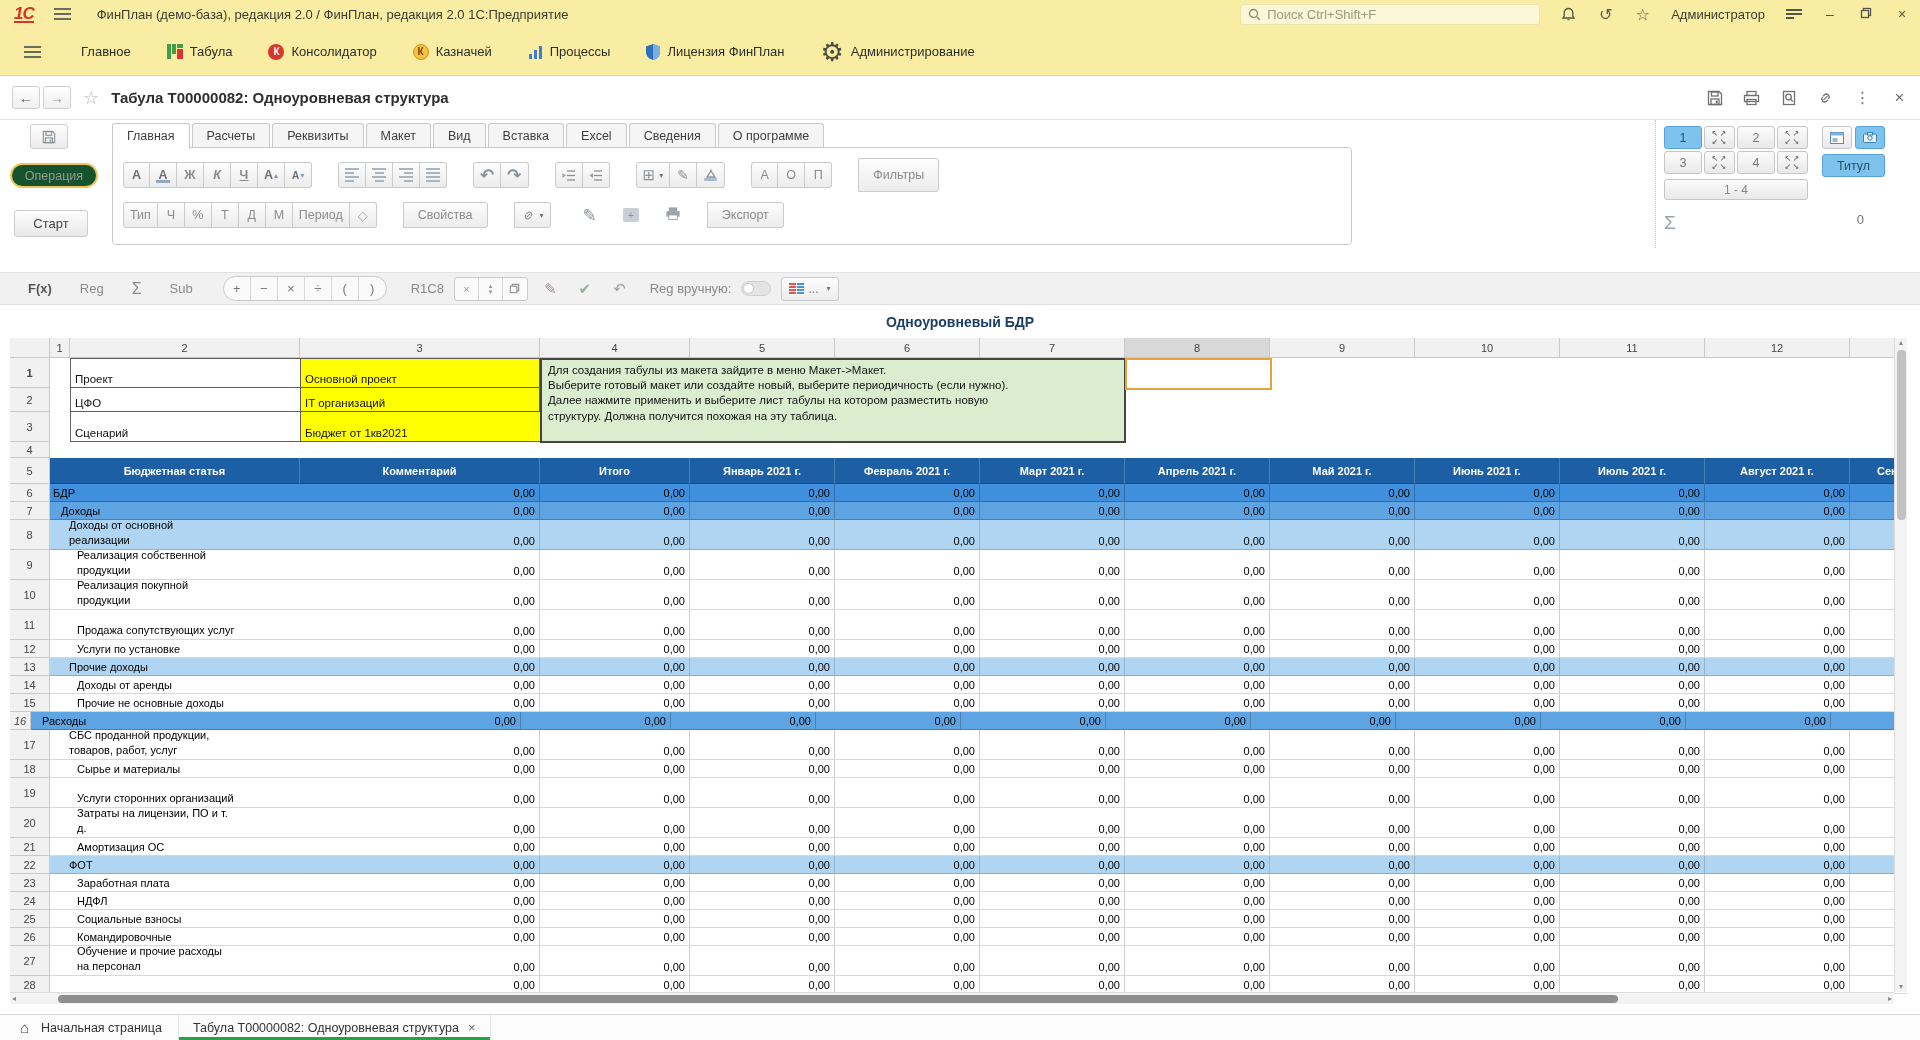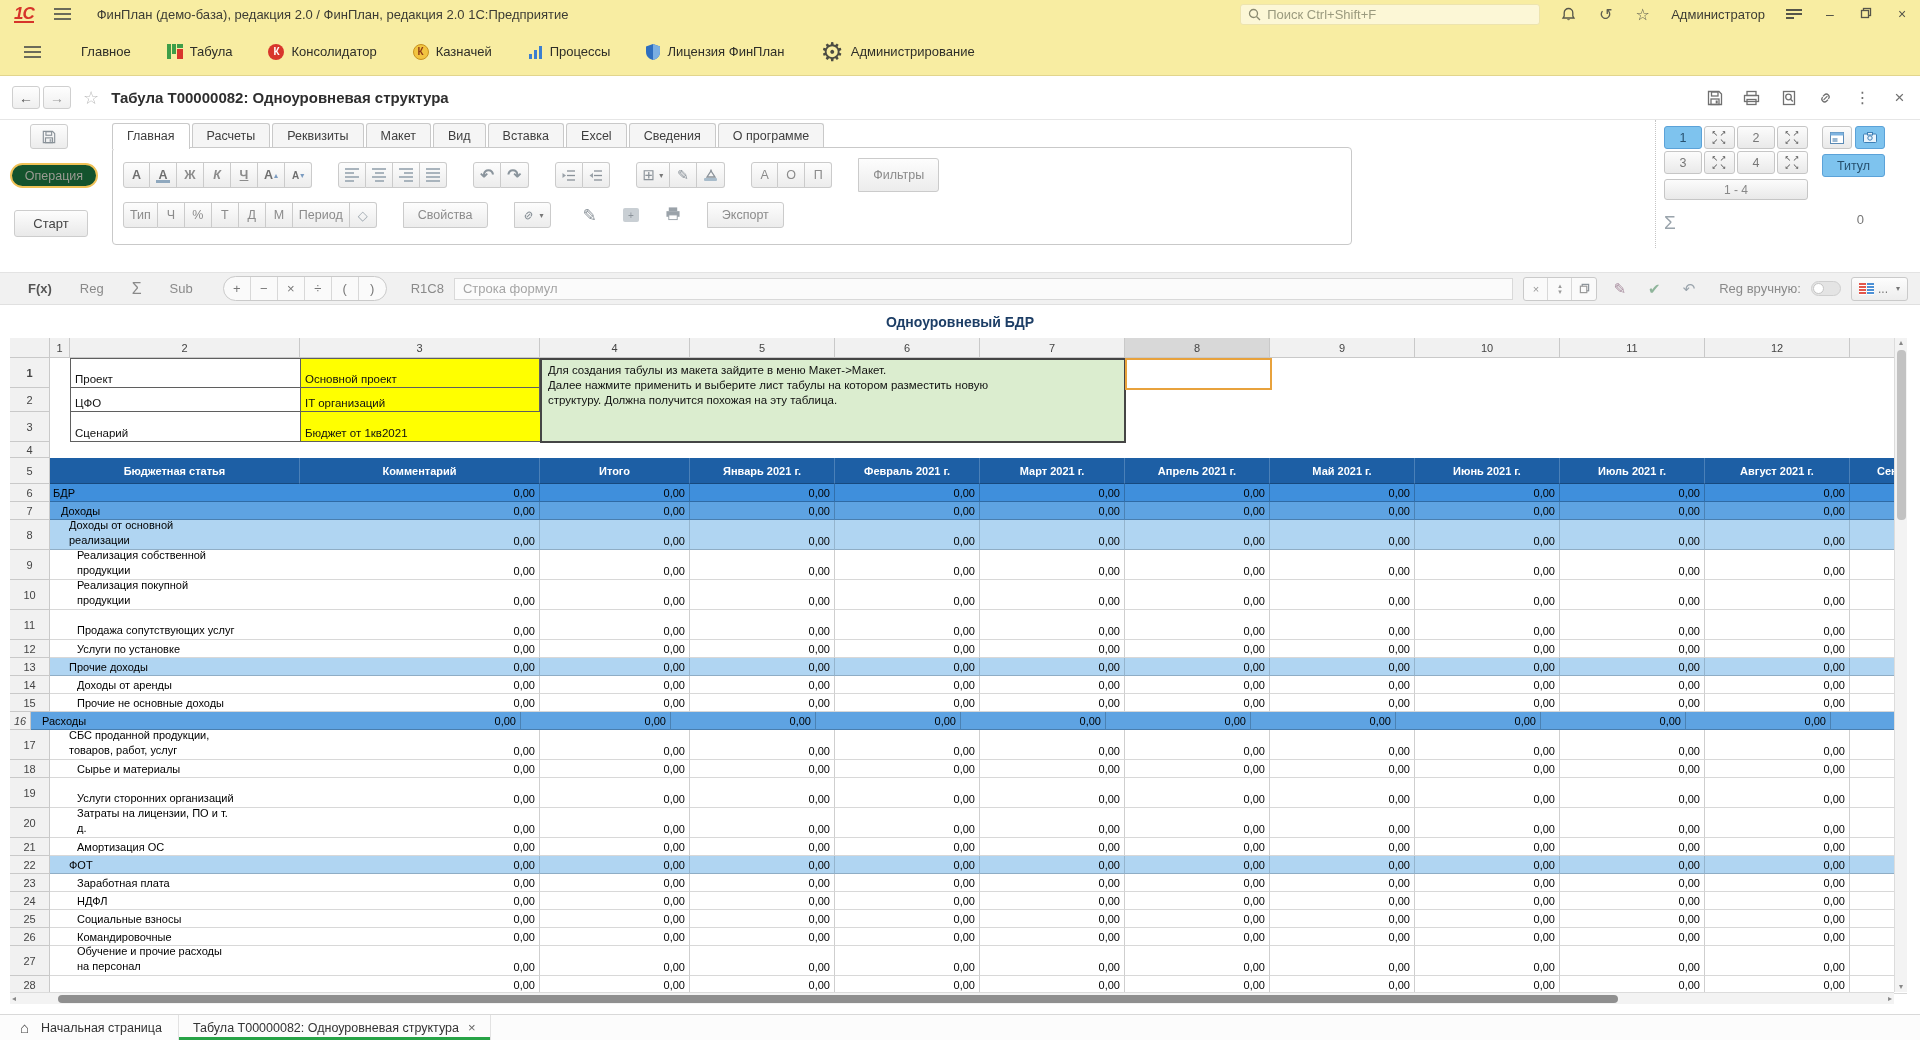--- a/index.html
+++ b/index.html
@@ -553,23 +553,20 @@
     <span class="fb-lbl">Sub</span>
     <div class="ops-pill">
       <span class="op">+</span>
       <span class="op">−</span>
       <span class="op">×</span>
       <span class="op">÷</span>
       <span class="op">(</span>
       <span class="op">)</span>
     </div>
     <span class="cellref">R1C8</span>
-    <div class="fb-input" title="Строка формул">
-      <span>Строка формул</span>
-    </div>
     <div class="fb-rgrp">
       <span>×</span>
       <span style="flex-direction:column;line-height:6px;font-size:7px">
           <i style="font-style:normal">▴</i>
           <i style="font-style:normal">▾</i>
         </span>
       <span>
         <svg width="11" height="11" viewBox="0 0 12 12">
             <rect class="ln" x="3.5" y="1.5" width="7" height="7"></rect>
             <rect x="1.5" y="3.5" width="7" height="7" fill="#FAFAFA" stroke="#999" stroke-width="1.3"></rect>
@@ -1039,20 +1036,21 @@
           <div class="gc val" style="width: 145px;">0,00</div>
           <div class="gc val" style="width: 145px;">0,00</div>
           <div class="gc val" style="width: 145px;">0,00</div>
           <div class="gc val" style="width: 145px;">0,00</div>
           <div class="gc val" style="width: 145px;">0,00</div>
           <div class="gc val" style="width: 145px;">0,00</div>
           <div class="gc val" style="width: 145px;">0,00</div>
         </div>
         <div class="note">
         <div>Для создания табулы из макета зайдите в меню Макет-&gt;Макет.</div>
+        <div>Выберите готовый макет или создайте новый, выберите периодичность (если нужно).</div>
         <div>Далее нажмите применить и выберите лист табулы на котором разместить новую</div>
         <div>структуру. Должна получится похожая на эту таблица.</div>
       </div>
         <div class="selcell"></div>
         <div class="vscroll">
         <span>▴</span>
         <span class="vthumb"></span>
         <span class="arr-b">▾</span>
       </div>
         <div class="hscroll">

